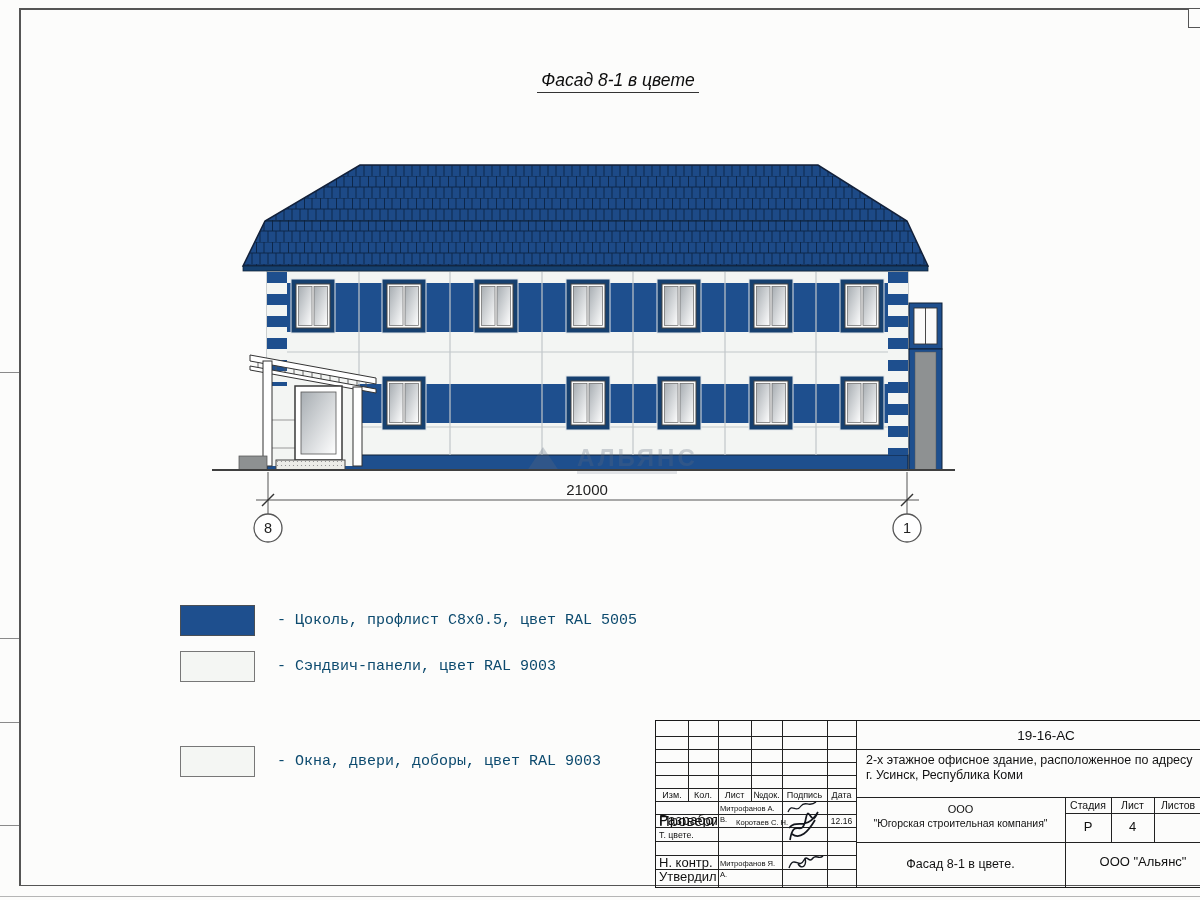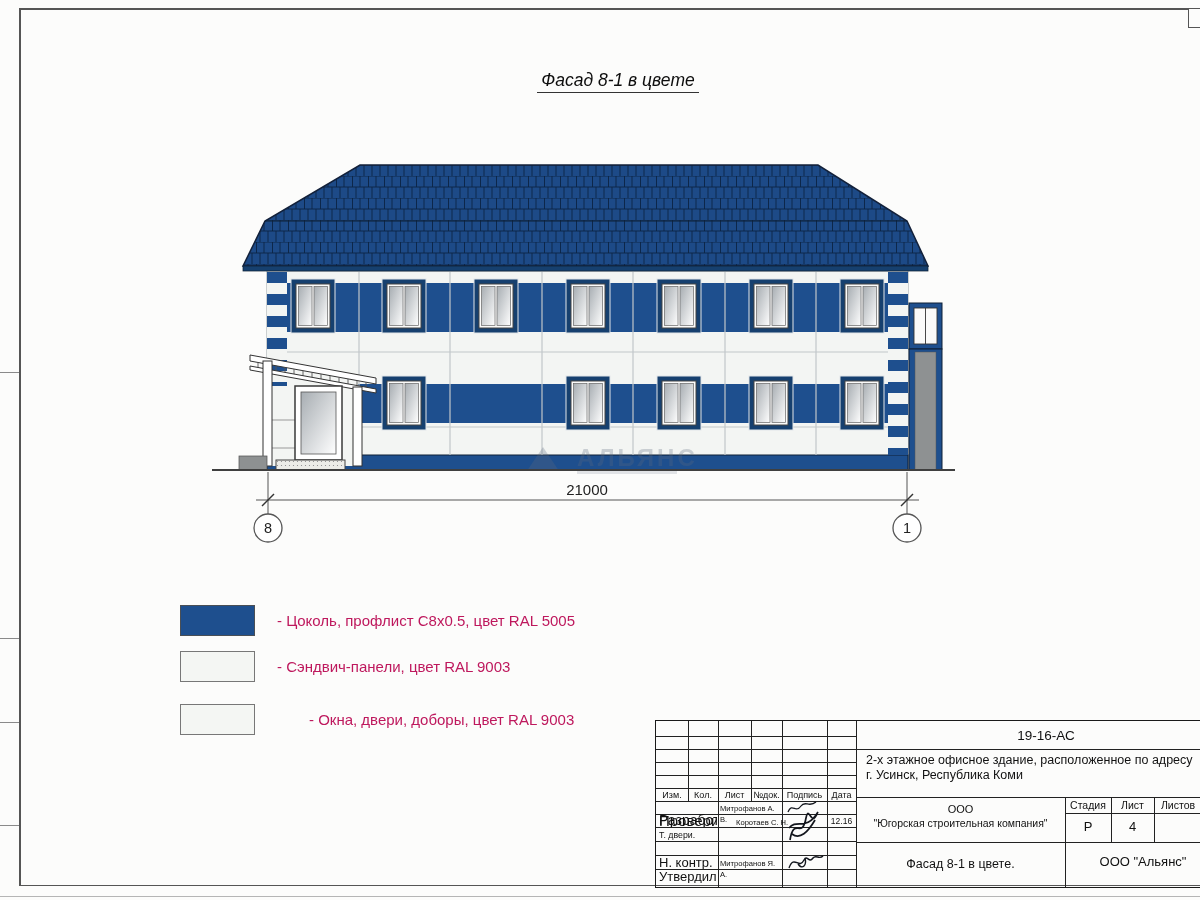--- a/index.html
+++ b/index.html
@@ -12,21 +12,21 @@
   .page-edge{position:absolute;left:0;top:896px;width:1200px;height:1px;background:#b5b5b5;}
   
   .sheet-title{position:absolute;left:480px;top:70px;width:276px;text-align:center;
                font-size:17.5px;font-style:italic;color:#0d0d0d;}
   .sheet-title span{border-bottom:1.3px solid #333;padding:0 4px 2px 4px;}
   
   .legend-row{position:absolute;left:180px;display:flex;align-items:center;}
   .swatch{width:75px;height:31px;box-sizing:border-box;flex:0 0 auto;}
   .swatch-blue{background:#1E4F8E;border:1px solid #4a4f55;}
   .swatch-white{background:#F4F6F3;border:1px solid #777;}
-  .legend-label{margin-left:22px;font-size:15px;line-height:17.5px;color:#be185d;white-space:pre-line;}
+  .legend-label{margin-left:22px;font-size:15px;line-height:17.5px;color:#0c4a6e;white-space:pre-line;font-family:Liberation Mono, monospace;}
   
   .tb{position:absolute;left:655px;top:720px;width:560px;height:166px;
       border:1.6px solid #1a1a1a;border-right:none;box-sizing:content-box;background:transparent;}
   .vl{position:absolute;width:0;border-left:1.2px solid #222;}
   .hl{position:absolute;height:0;border-top:1.2px solid #222;}
   .tb-text{position:absolute;overflow:hidden;}
   .c{text-align:center;}
   .tb-small{font-size:9px;}
   .tb-name{font-size:7.6px;}
 </style>
@@ -168,21 +168,21 @@
   </svg>
 
   <div class="legend-row" style="top:605px;">
     <div class="swatch swatch-blue"></div>
     <div class="legend-label">- Цоколь, профлист С8х0.5, цвет RAL 5005</div>
   </div>
   <div class="legend-row" style="top:651px;">
     <div class="swatch swatch-white"></div>
     <div class="legend-label">- Сэндвич-панели, цвет RAL 9003</div>
   </div>
-  <div class="legend-row" style="top:704px;gap:32px;">
+  <div class="legend-row" style="top:746px;">
     <div class="swatch swatch-white"></div>
     <div class="legend-label">- Окна, двери, доборы, цвет RAL 9003</div>
   </div>
 
   <div class="tb">
 
     <div class="vl" style="left:32px;top:0;height:80px;"></div>
     <div class="vl" style="left:62px;top:0;height:166px;"></div>
     <div class="vl" style="left:95px;top:0;height:80px;"></div>
     <div class="vl" style="left:126px;top:0;height:166px;"></div>
@@ -211,21 +211,21 @@
 
     <div class="tb-text tb-small c" style="left:0;top:68px;width:32px;line-height:12px;">Изм.</div>
     <div class="tb-text tb-small c" style="left:32px;top:68px;width:30px;line-height:12px;">Кол.</div>
     <div class="tb-text tb-small c" style="left:62px;top:68px;width:33px;line-height:12px;">Лист</div>
     <div class="tb-text tb-small c" style="left:95px;top:68px;width:31px;line-height:12px;">№док.</div>
     <div class="tb-text tb-small c" style="left:126px;top:68px;width:45px;line-height:12px;">Подпись</div>
     <div class="tb-text tb-small c" style="left:171px;top:68px;width:29px;line-height:12px;">Дата</div>
 
     <div class="tb-text" style="left:3px;top:93px;width:58px;font-size:14px;line-height:12px;">Разработал</div>
     <div class="tb-text" style="left:3px;top:94px;width:58px;font-size:15px;line-height:12px;text-align:right;">Проверил</div>
-    <div class="tb-text" style="left:3px;top:108px;width:58px;font-size:8.8px;line-height:12px;">Т. двери.</div>
+    <div class="tb-text" style="left:3px;top:108px;width:58px;font-size:8.8px;line-height:12px;">Т. цвете.</div>
     <div class="tb-text" style="left:3px;top:136px;width:58px;font-size:13px;line-height:12px;">Н. контр.</div>
     <div class="tb-text" style="left:3px;top:150px;width:58px;font-size:13px;line-height:12px;">Утвердил</div>
 
     <div class="tb-text tb-name" style="left:64px;top:82px;width:61px;line-height:11px;">Митрофанов А. В.</div>
     <div class="tb-text tb-name" style="left:80px;top:96px;width:61px;line-height:11px;">Коротаев С. Н.</div>
     <div class="tb-text tb-name" style="left:64px;top:137px;width:61px;line-height:11px;">Митрофанов Я. А.</div>
 
     <div class="tb-text c" style="left:171px;top:95px;width:29px;font-size:8.5px;line-height:11px;">12.16</div>
 
     <svg width="45" height="99" style="position:absolute;left:126px;top:67px;" viewBox="0 0 45 99">

